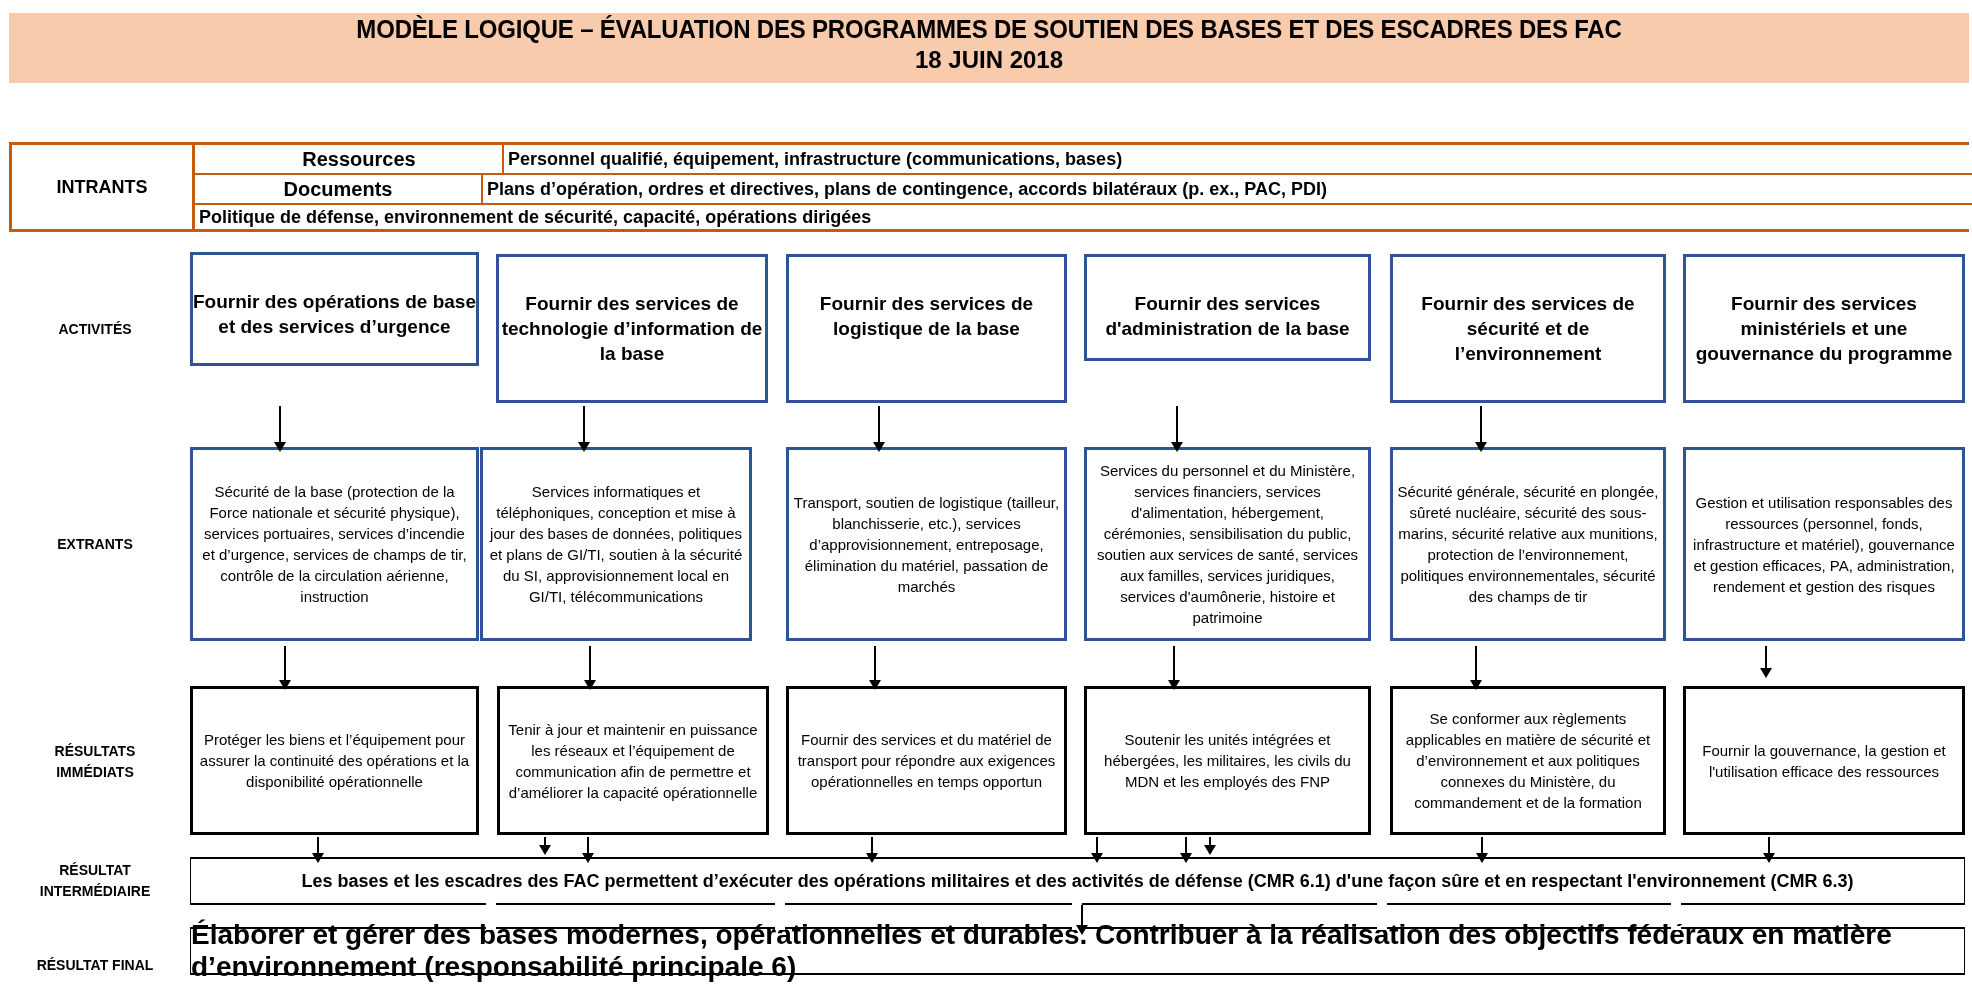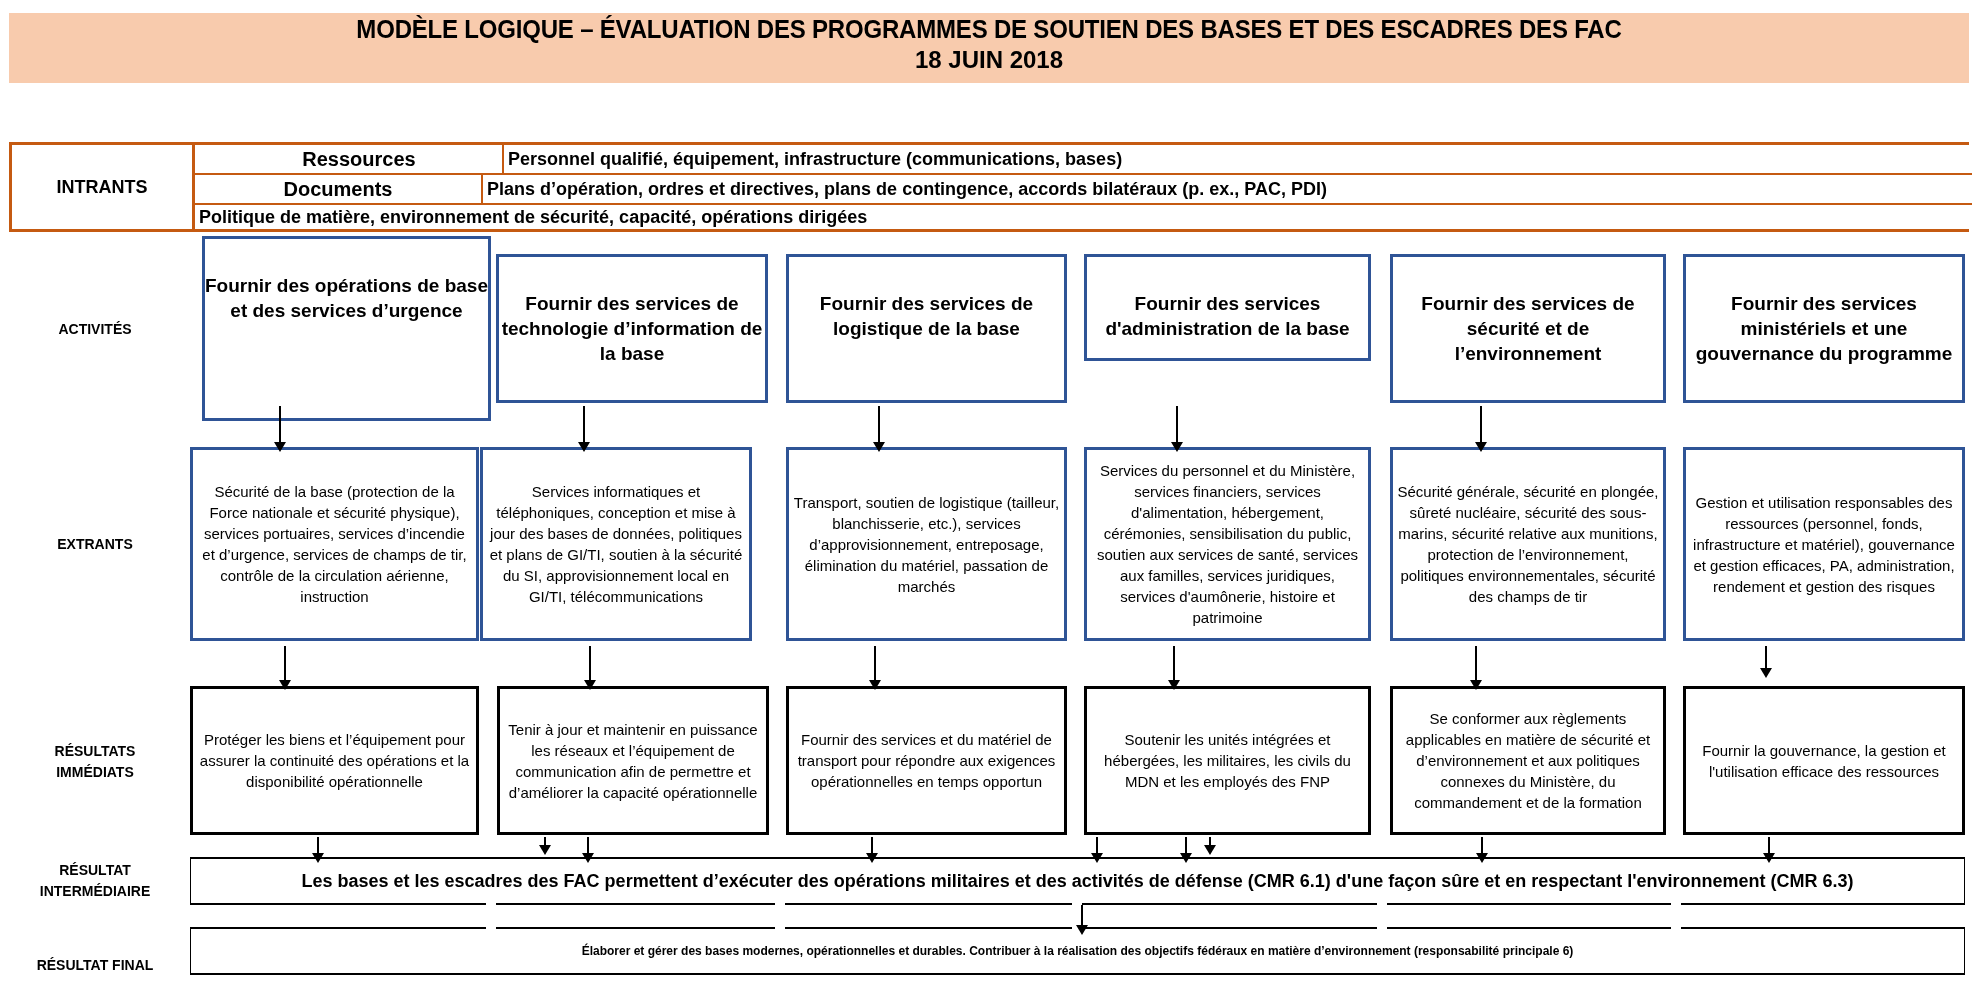--- a/index.html
+++ b/index.html
@@ -53,33 +53,33 @@
     <div class="k">Ressources</div>
     <div class="v">Personnel qualifié, équipement, infrastructure (communications, bases)</div>
   </div>
   <div class="sep" style="top:28px;"></div>
   <div class="row" style="top:30px;">
     <div class="k">Documents</div>
     <div class="v">Plans d’opération, ordres et directives, plans de contingence, accords bilatéraux (p. ex., PAC, PDI)</div>
   </div>
   <div class="sep" style="top:58px;"></div>
   <div class="row" style="top:58px;">
-    <div class="v">Politique de matière, environnement de sécurité, capacité, opérations dirigées</div>
+    <div class="v">Politique de défense, environnement de sécurité, capacité, opérations dirigées</div>
   </div>
 </div>
 
 <div class="abs rowlabel" style="top:319px;">ACTIVITÉS</div>
 <div class="abs rowlabel" style="top:534px;">EXTRANTS</div>
 <div class="abs rowlabel" style="top:741px;">RÉSULTATS</div>
 <div class="abs rowlabel" style="top:762px;">IMMÉDIATS</div>
 <div class="abs rowlabel" style="top:860px;">RÉSULTAT</div>
 <div class="abs rowlabel" style="top:881px;">INTERMÉDIAIRE</div>
 <div class="abs rowlabel" style="top:955px;">RÉSULTAT FINAL</div>
 
-<div class="abs act" style="left:190px; top:236px; width:289px; height:185px;margin-left:12px;">Fournir des opérations de base et des services d’urgence</div>
+<div class="abs act" style="left:190px; top:252px; width:289px; height:114px;">Fournir des opérations de base et des services d’urgence</div>
 <div class="abs act" style="left:496px; top:254px; width:272px; height:149px;">Fournir des services de technologie d’information de la base</div>
 <div class="abs act" style="left:786px; top:254px; width:281px; height:149px;">Fournir des services de logistique de la base</div>
 <div class="abs act" style="left:1084px; top:254px; width:287px; height:107px;">Fournir des services d'administration de la base</div>
 <div class="abs act" style="left:1390px; top:254px; width:276px; height:149px;">Fournir des services de sécurité et de l’environnement</div>
 <div class="abs act" style="left:1683px; top:254px; width:282px; height:149px;">Fournir des services ministériels et une gouvernance du programme</div>
 
 <div class="abs ext" style="left:190px; top:447px; width:289px; height:194px;">Sécurité de la base (protection de la Force nationale et sécurité physique), services portuaires, services d’incendie et d’urgence, services de champs de tir, contrôle de la circulation aérienne, instruction</div>
 <div class="abs ext" style="left:480px; top:447px; width:272px; height:194px;">Services informatiques et téléphoniques, conception et mise à jour des bases de données, politiques et plans de GI/TI, soutien à la sécurité du SI, approvisionnement local en GI/TI, télécommunications</div>
 <div class="abs ext" style="left:786px; top:447px; width:281px; height:194px;">Transport, soutien de logistique (tailleur, blanchisserie, etc.), services d’approvisionnement, entreposage, élimination du matériel, passation de marchés</div>
 <div class="abs ext" style="left:1084px; top:447px; width:287px; height:194px;">Services du personnel et du Ministère, services financiers, services d'alimentation, hébergement, cérémonies, sensibilisation du public, soutien aux services de santé, services aux familles, services juridiques, services d'aumônerie, histoire et patrimoine</div>
@@ -88,21 +88,21 @@
 
 <div class="abs res" style="left:190px; top:686px; width:289px; height:149px;">Protéger les biens et l’équipement pour assurer la continuité des opérations et la disponibilité opérationnelle</div>
 <div class="abs res" style="left:497px; top:686px; width:272px; height:149px;">Tenir à jour et maintenir en puissance les réseaux et l’équipement de communication afin de permettre et d’améliorer la capacité opérationnelle</div>
 <div class="abs res" style="left:786px; top:686px; width:281px; height:149px;">Fournir des services et du matériel de transport pour répondre aux exigences opérationnelles en temps opportun</div>
 <div class="abs res" style="left:1084px; top:686px; width:287px; height:149px;">Soutenir les unités intégrées et hébergées, les militaires, les civils du MDN et les employés des FNP</div>
 <div class="abs res" style="left:1390px; top:686px; width:276px; height:149px;">Se conformer aux règlements applicables en matière de sécurité et d’environnement et aux politiques connexes du Ministère, du commandement et de la formation</div>
 <div class="abs res" style="left:1683px; top:686px; width:282px; height:149px;">Fournir la gouvernance, la gestion et l'utilisation efficace des ressources</div>
 
 <div class="abs wide" style="left:190px; top:857px; width:1775px; height:48px; font-size:18px;">Les bases et les escadres des FAC permettent d’exécuter des opérations militaires et des activités de défense (CMR 6.1) d'une façon sûre et en respectant l'environnement (CMR 6.3)</div>
 
-<div class="abs wide" style="left:190px; top:927px; width:1775px; height:48px; font-size:12px;">Élaborer et gérer des bases modernes, opérationnelles et durables. Contribuer à la réalisation des objectifs fédéraux en matière d’environnement (responsabilité principale 6)</div>
+<div class="abs wide" style="left:190px; top:927px; width:1775px; height:48px; font-size:28px;">Élaborer et gérer des bases modernes, opérationnelles et durables. Contribuer à la réalisation des objectifs fédéraux en matière d’environnement (responsabilité principale 6)</div>
 
 <div class="gap" style="left:486px; top:903px; width:10px;"></div>
 <div class="gap" style="left:775px; top:903px; width:10px;"></div>
 <div class="gap" style="left:1072px; top:903px; width:10px;"></div>
 <div class="gap" style="left:1377px; top:903px; width:10px;"></div>
 <div class="gap" style="left:1671px; top:903px; width:10px;"></div>
 <div class="gap" style="left:486px; top:926px; width:10px;"></div>
 <div class="gap" style="left:775px; top:926px; width:10px;"></div>
 <div class="gap" style="left:1072px; top:926px; width:10px;"></div>
 <div class="gap" style="left:1377px; top:926px; width:10px;"></div>

